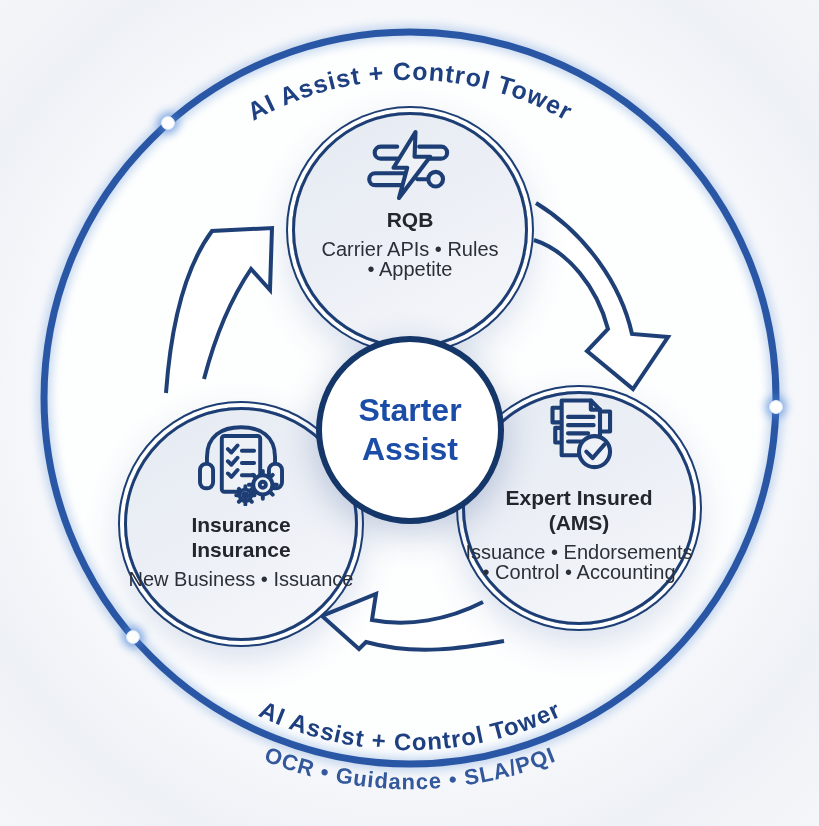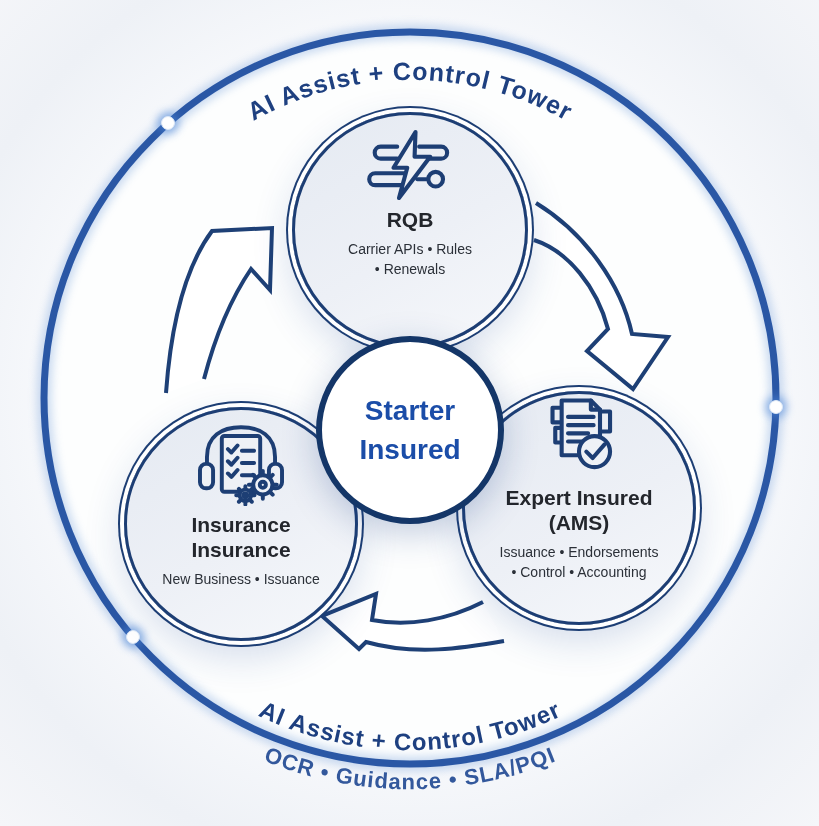--- a/index.html
+++ b/index.html
@@ -21,28 +21,28 @@
     display:flex;align-items:center;justify-content:center;text-align:center;
   }
   .node-inner{display:flex;flex-direction:column;align-items:center;}
   .node-rqb{left:292px;top:112px;width:236px;height:236px;}
   .node-rqb .node-inner{transform:translateY(-26px);}
   .node-left{left:124px;top:407px;width:234px;height:234px;}
   .node-left .node-inner{transform:translateY(-20px);}
   .node-right{left:462px;top:391px;width:234px;height:234px;}
   .node-right .node-inner{transform:translateY(-20px);}
   .node-title{font-size:21px;line-height:25px;font-weight:bold;color:#23262c;margin-top:6px;}
-  .node-sub{font-size:14px;line-height:20px;color:#2b3038;margin-top:7px;}
+  .node-sub{font-size:20px;line-height:20px;color:#2b3038;margin-top:7px;}
   .center-node{
     position:absolute;left:316px;top:336px;width:188px;height:188px;border-radius:50%;
     box-sizing:border-box;background:#ffffff;border:6px solid #143668;
     box-shadow:0 10px 34px rgba(25,60,130,.25);
     display:flex;align-items:center;justify-content:center;text-align:center;z-index:3;
   }
-  .center-title{font-size:28px;line-height:39px;font-weight:bold;color:#1b4da8;}
+  .center-title{font-size:32px;line-height:39px;font-weight:bold;color:#1b4da8;}
   .icon-svg{display:block;}
   .icon-stroke{fill:none;stroke:#1d3e74;stroke-width:4.5;stroke-linecap:round;stroke-linejoin:round;}
   .icon-fill{fill:#eef1f6;stroke:#1d3e74;stroke-width:4.5;stroke-linecap:round;stroke-linejoin:round;}
   .arrow{fill:#ffffff;stroke:#1e4076;stroke-width:4;stroke-linejoin:miter;}
 </style>
 </head>
 <body>
 
 <div class="stage">
 
@@ -97,21 +97,21 @@
           <path class="icon-stroke" stroke-width="4" d="M 58,19 H 82 A 6.5,6.5 0 0 1 82,32 H 58"></path>
           <path class="icon-stroke" stroke-width="4" d="M 44,48 H 10 A 6.5,6.5 0 0 0 10,61 H 44"></path>
           <path class="icon-stroke" stroke-width="4" d="M 56,54.5 H 66"></path>
           <circle class="icon-stroke" stroke-width="4" cx="76" cy="54.5" r="8"></circle>
           <path class="icon-fill" d="M 54,3 L 30,42 L 45,42 L 36,75 L 70,30 L 53,30 Z"></path>
         </svg>
       </span>
       <div class="node-title">RQB</div>
       <div class="node-sub">
         <div>Carrier APIs • Rules</div>
-        <div>• Renewals</div>
+        <div>• Appetite</div>
       </div>
     </div>
   </div>
 
   <div class="node node-left">
     <div class="node-inner">
       <span>
         <svg class="icon-svg" width="96" height="86" viewBox="0 0 110 98">
           <path class="icon-stroke" d="M 16,58 V 42 C 16,18 33,8 55,8 C 77,8 94,18 94,42 V 58"></path>
           <rect class="icon-fill" x="8" y="50" width="15" height="28" rx="7"></rect>
@@ -163,17 +163,17 @@
       <div class="node-sub">
         <div>Issuance • Endorsements</div>
         <div>• Control • Accounting</div>
       </div>
     </div>
   </div>
 
   <div class="center-node">
     <div class="center-title">
       <div>Starter</div>
-      <div>Insured</div>
+      <div>Assist</div>
     </div>
   </div>
 
 </div>
 
 </body></html>

